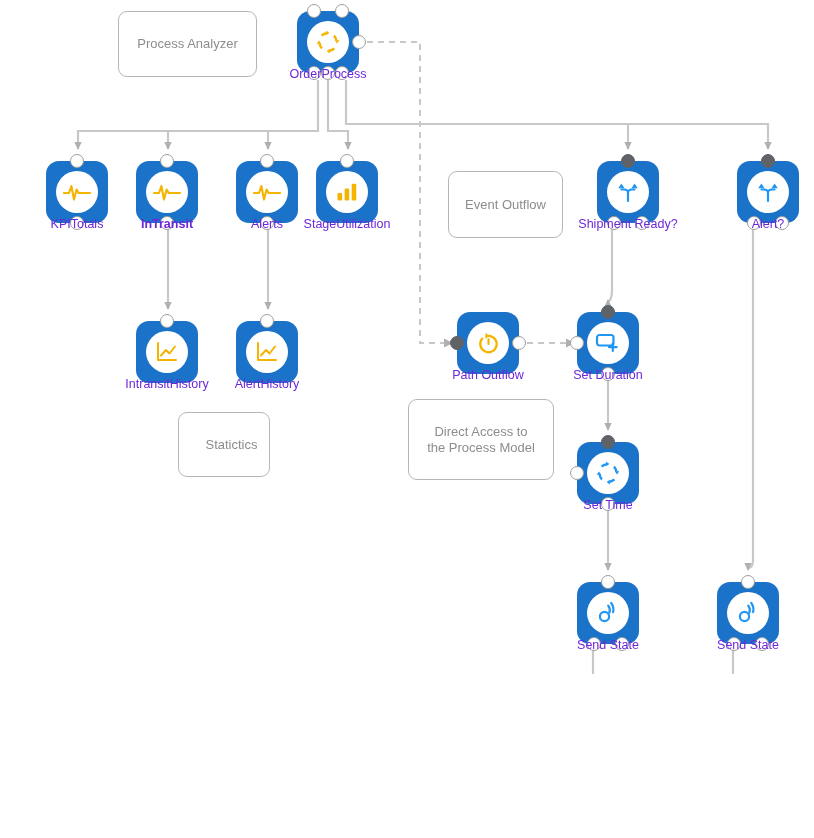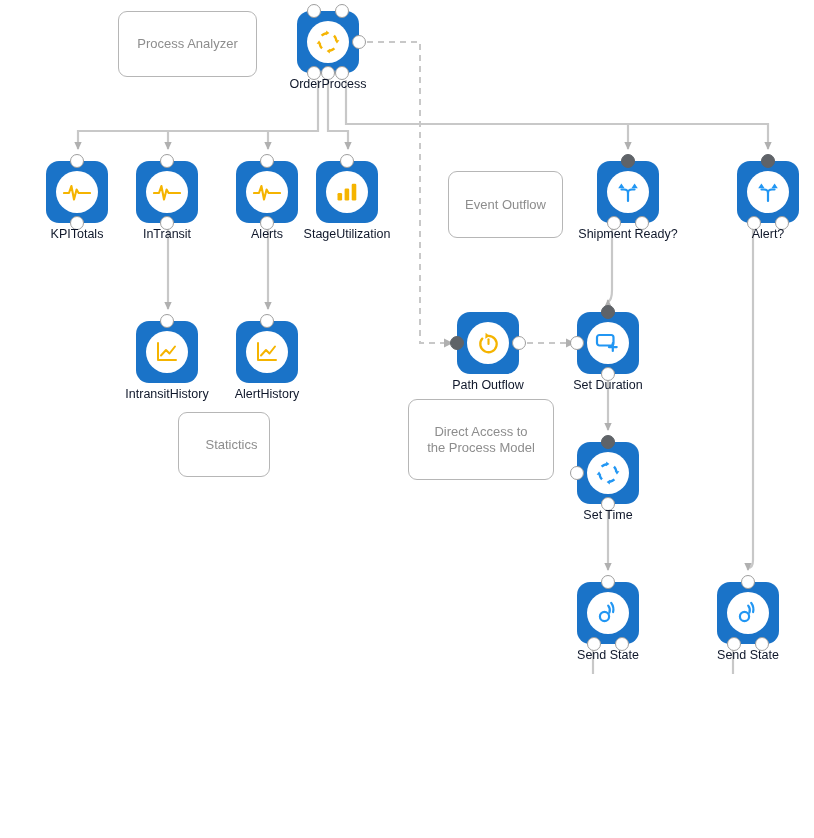--- a/index.html
+++ b/index.html
@@ -70,26 +70,26 @@
     height: 42px;
     border-radius: 50%;
     background: #ffffff;
     display: flex;
     align-items: center;
     justify-content: center;
   }
   .node-disc svg { display: block; }
   .node-label {
     position: absolute;
-    top: 66px;
+    top: 56px;
     left: 50%;
     transform: translateX(-50%);
     white-space: nowrap;
     font-size: 12.5px;
-    color: #0f172a;
+    color: #6d28d9;
     line-height: 14px;
   }
   
   .port {
     position: absolute;
     width: 14px;
     height: 14px;
     border-radius: 50%;
     background: #ffffff;
     border: 1.4px solid #9e9e9e;
@@ -212,21 +212,21 @@
         <svg width="28" height="20" viewBox="0 0 28 20">
           <path d="M1,11 L6,11 L8.4,4 L11,17.5 L13.6,7.5 L15.6,11 L27,11" fill="none" stroke="#f5b400" stroke-width="2.1" stroke-linecap="round" stroke-linejoin="round"></path>
         </svg>
       </div>
     </div>
     <div class="port t"></div>
     <div class="port b"></div>
     <div class="node-label">KPITotals</div>
   </div>
 
-  <div class="node" style="left:136px; top:161px;">
+  <div class="node" style="left:136px; top:161px;font-weight:bold;">
     <div class="node-body">
       <div class="node-disc">
         <svg width="28" height="20" viewBox="0 0 28 20">
           <path d="M1,11 L6,11 L8.4,4 L11,17.5 L13.6,7.5 L15.6,11 L27,11" fill="none" stroke="#f5b400" stroke-width="2.1" stroke-linecap="round" stroke-linejoin="round"></path>
         </svg>
       </div>
     </div>
     <div class="port t"></div>
     <div class="port b"></div>
     <div class="node-label">InTransit</div>

